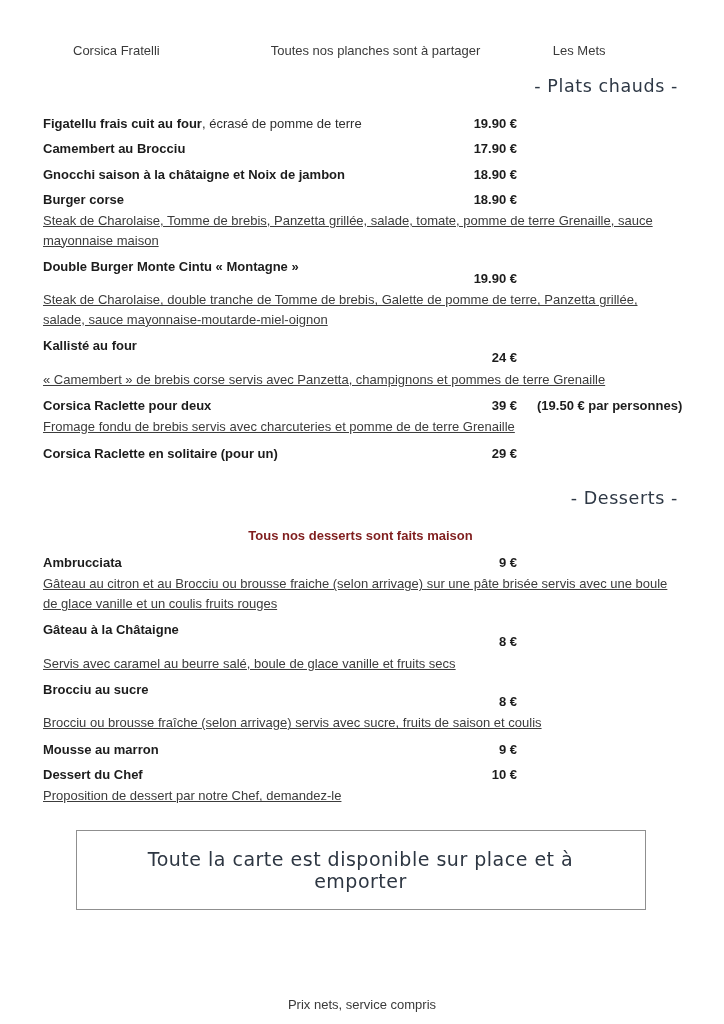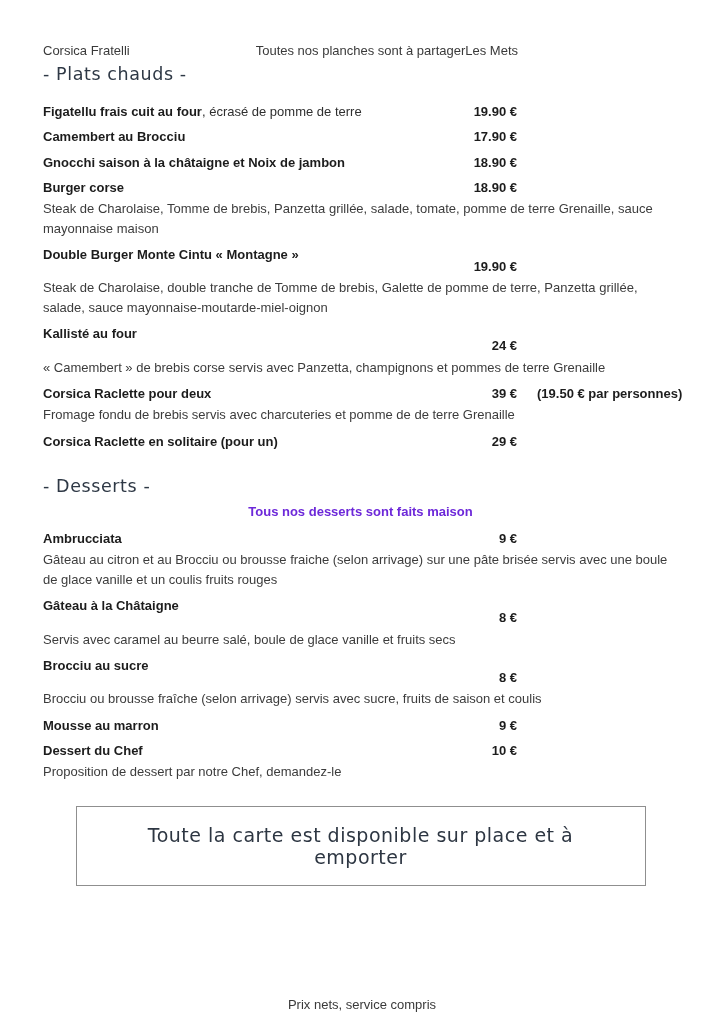--- a/index.html
+++ b/index.html
@@ -4,51 +4,51 @@
 <style>
   * { margin:0; padding:0; box-sizing:border-box; }
   html,body { background:#ffffff; }
   body { font-family:"Liberation Sans", sans-serif; color:#1f1f1f; }
   .page {
     position:relative; width:724px; height:1024px; margin:0 auto;
     background:#ffffff; padding:43px 46px 0 43px; overflow:hidden;
   }
   .header {
     display:grid; grid-template-columns:1fr auto 1fr; align-items:baseline;
-    font-size:13px; color:#3a3a3a;
+    font-size:13px; color:#3a3a3a;margin-left:30px;
   }
   .header .h-left  { text-align:left; }
   .header .h-center{ text-align:center; }
-  .header .h-right { text-align:left; }
+  .header .h-right { text-align:center; }
 
   .section-title {
-    text-align:left; font-family:"DejaVu Sans", sans-serif; font-weight:400;
-    font-size:17.5px; color:#2e3845; letter-spacing:0.6px; margin-top:6px;
+    text-align:right; font-family:"DejaVu Sans", sans-serif; font-weight:400;
+    font-size:17.5px; color:#2e3845; letter-spacing:0.6px; margin-top:18px;
   }
   .section-subtitle {
-    text-align:center; font-size:13px; font-weight:bold; color:#6d28d9; margin-top:8px;
+    text-align:center; font-size:13px; font-weight:bold; color:#7f1d1d; margin-top:20px;
   }
   .items { margin-top:20px; }
   .section-desserts { margin-top:26px; }
   .section-desserts .items { margin-top:12px; }
 
   .item { margin-bottom:9px; }
   .item-row {
     display:grid; grid-template-columns:424px 50px auto; align-items:start;
     font-size:13px; font-weight:bold; color:#1c1c1c; line-height:1.25;
   }
   .item-name .name-suffix { font-weight:normal; color:#2f2f2f; }
   .item-price { text-align:right; white-space:nowrap; }
   .item-note  { padding-left:20px; white-space:nowrap; }
   .item-note:empty { display:none; }
   .item-row.price-offset .item-price,
   .item-row.price-offset .item-note { margin-top:12px; }
   .item-desc {
     font-size:13px; font-weight:normal; color:#3c3c3c;
-    line-height:1.5; margin-top:3px; max-width:632px;
+    line-height:1.5; margin-top:3px; max-width:632px;text-decoration:underline;
   }
   .item-desc:empty { display:none; }
 
   .notice-box {
     width:570px; margin:24px auto 0; border:1px solid #8f8f8f;
     padding:17px 26px; text-align:center;
     font-family:"DejaVu Sans", sans-serif; font-weight:400;
     font-size:19px; color:#2d3642; letter-spacing:0.5px;
   }
   .footer-note {

